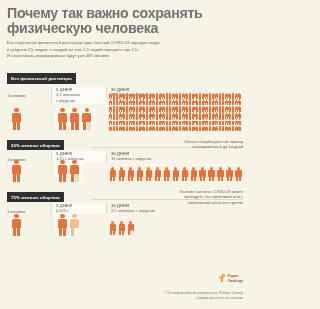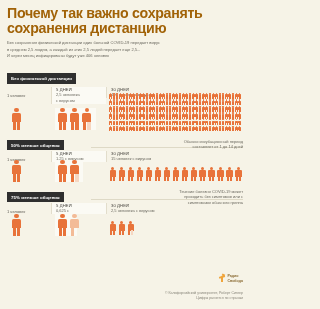--- a/index.html
+++ b/index.html
@@ -8,21 +8,21 @@
     background:#f6f3e7;
     font-family:"Liberation Sans","DejaVu Sans",sans-serif;
     color:#2b2b2b;
     position:relative;
   }
   .page{width:250px;height:309px;position:relative;box-sizing:border-box;padding:6px 7px 0 7px;}
 
   
   .title{
     font-size:14.2px;line-height:14.6px;font-weight:bold;
-    letter-spacing:-0.3px;color:#a16207;margin:0 0 5px 0;
+    letter-spacing:-0.3px;color:#737373;margin:0 0 5px 0;
   }
   .title span{display:block;}
   .subtitle{font-size:4.1px;line-height:6.6px;color:#6c6a61;margin:0 0 6px 0;}
   .subtitle span{display:block;white-space:nowrap;}
 
   
   .section{position:relative;margin-bottom:1px;}
   .badge{
     display:inline-block;background:#2f2f2f;color:#fff;
     font-size:4.4px;font-weight:bold;line-height:7px;
@@ -90,21 +90,21 @@
   .credit{position:absolute;right:7px;bottom:8px;text-align:right;font-size:3.5px;line-height:5px;color:#8a877c;}
   .credit span{display:block;}
 </style>
 </head>
 <body>
 
 <div class="page">
 
   <h1 class="title">
     <span>Почему так важно сохранять</span>
-    <span>сохранения дистанцию</span>
+    <span>физическую человека</span>
   </h1>
 
   <div class="subtitle">
     <span>Без сохранения физической дистанции один больной COVID-19 передает вирус</span>
     <span>в среднем 2,5 людям, а каждый из этих 2,5 людей передает еще 2,5...</span>
     <span>И через месяц инфицированы будут уже 406 человек</span>
   </div>
 
   <div class="section">
     <div class="badge">Без физической дистанции</div>

